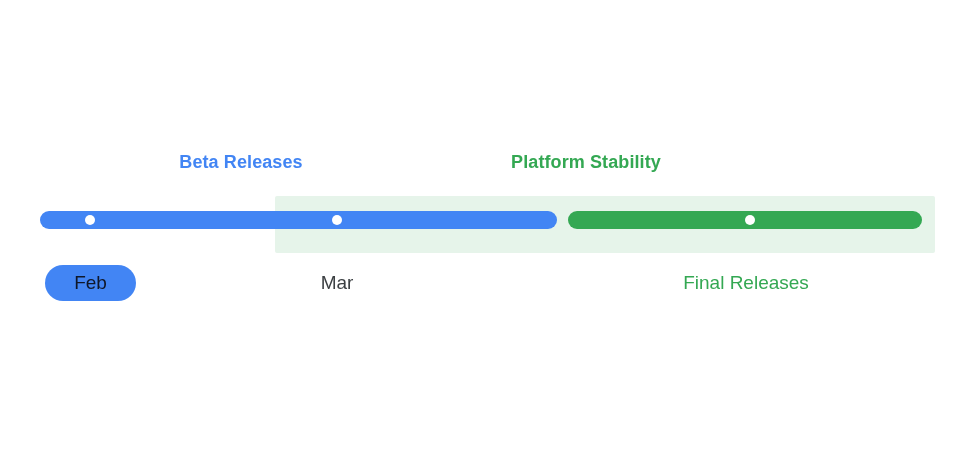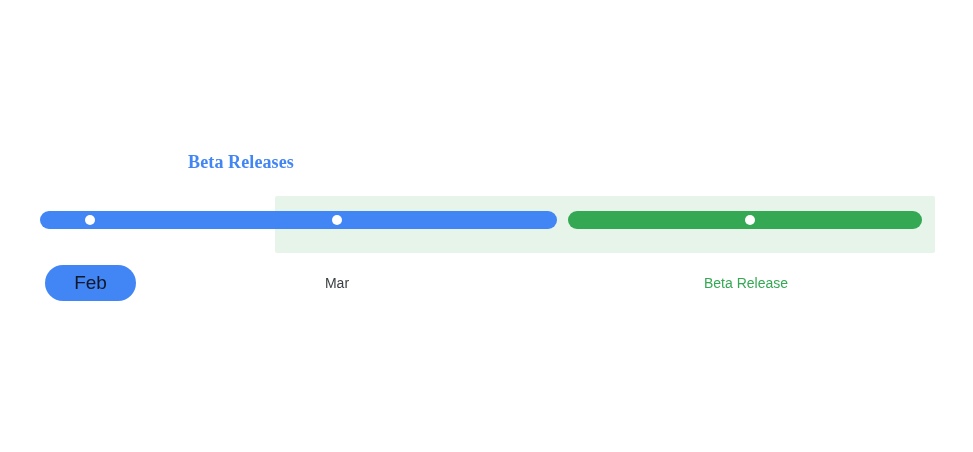--- a/index.html
+++ b/index.html
@@ -65,30 +65,30 @@
   .phase-label {
     position: absolute;
     top: 151px;
     transform: translateX(-50%);
     white-space: nowrap;
     font-size: 18px;
     font-weight: bold;
     letter-spacing: 0.1px;
     line-height: 22px;
   }
-  .phase-label.blue  { color: #4285F4; font-family: Liberation Serif, serif; }
+  .phase-label.blue  { color: #4285F4; }
   .phase-label.green { color: #34A853; }
 
   
   .axis-label {
     position: absolute;
     top: 271px;
     transform: translateX(-50%);
     white-space: nowrap;
-    font-size: 14px;
+    font-size: 19px;
     line-height: 24px;
   }
   .axis-label.gray  { color: #3C4043; }
   .axis-label.green { color: #34A853; }
 
   
   .month-pill {
     position: absolute;
     left: 45px;
     top: 265px;
@@ -107,30 +107,31 @@
 </style>
 </head>
 <body>
 
 <div class="timeline-canvas">
 
   <div class="highlight-band"></div>
 
   <div class="phase-label blue" style="left:241px;">Beta Releases</div>
 
+  <div class="phase-label green" style="left:586px;">Platform Stability</div>
 
   <div class="track track-beta"></div>
 
   <div class="track track-stability"></div>
 
   <div class="milestone-dot" style="left:90px;"></div>
 
   <div class="milestone-dot" style="left:337px;"></div>
 
   <div class="milestone-dot" style="left:750px;"></div>
 
   <div class="month-pill">Feb</div>
 
   <div class="axis-label gray" style="left:337px;">Mar</div>
 
-  <div class="axis-label green" style="left:746px;">Beta Release</div>
+  <div class="axis-label green" style="left:746px;">Final Releases</div>
 
 </div>
 
 </body></html>

